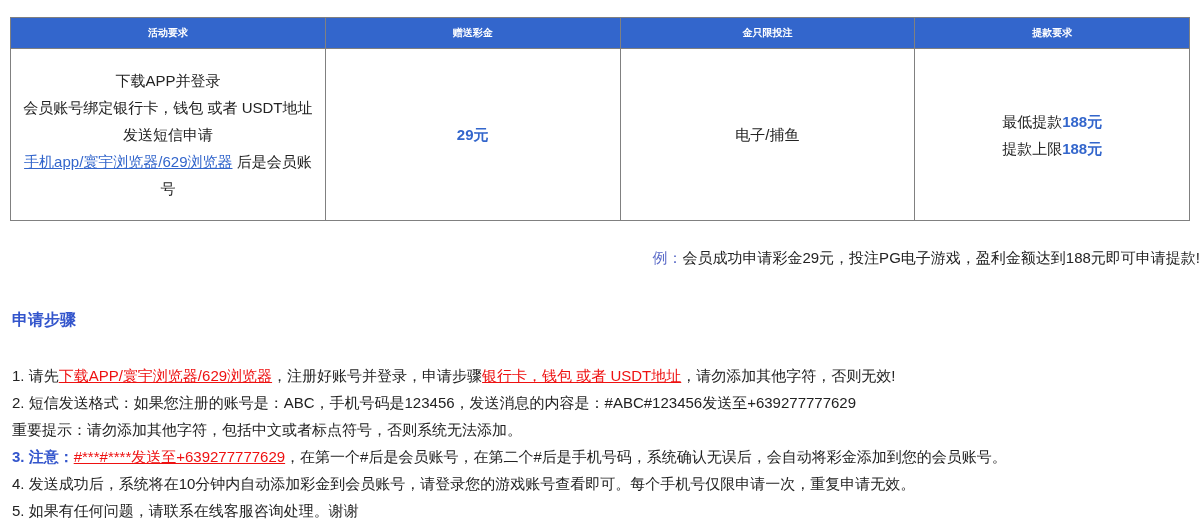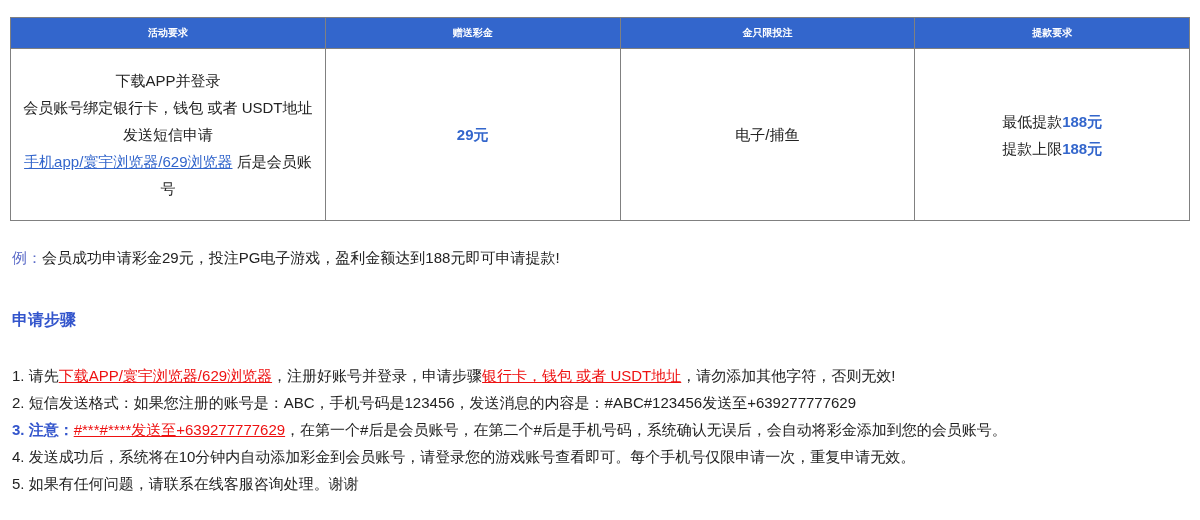--- a/index.html
+++ b/index.html
@@ -43,20 +43,21 @@
   .cell-link {
     color: #3366cc;
     text-decoration: underline;
     cursor: pointer;
   }
   .link-sep { color: #3366cc; text-decoration: underline; }
   
   .example-line {
     margin: 26px 0 0 12px;
     line-height: 21px;
+    text-align: right;
   }
   .example-prefix { color: #5b6bc8; }
   
   .section-title {
     margin: 42px 0 0 12px;
     color: #3355cc;
     font-weight: bold;
     font-size: 16px;
     line-height: 20px;
   }
@@ -116,18 +117,19 @@
   <span class="example-prefix">例：</span><span>会员成功申请彩金29元，投注PG电子游戏，盈利金额达到188元即可申请提款!</span>
 </div>
 
 <div class="section-title">申请步骤</div>
 
 <div class="steps">
   <div class="line">
     <span>1. 请先</span><span class="red-text">下载APP/寰宇浏览器/629浏览器</span><span>，注册好账号并登录，申请步骤</span><span class="red-text">银行卡，钱包 或者 USDT地址</span><span>，请勿添加其他字符，否则无效!</span>
   </div>
   <div class="line">2. 短信发送格式：如果您注册的账号是：ABC，手机号码是123456，发送消息的内容是：#ABC#123456发送至+639277777629</div>
+  <div class="line">重要提示：请勿添加其他字符，包括中文或者标点符号，否则系统无法添加。</div>
   <div class="line">
     <span class="blue-label">3. 注意：</span><span class="red-text">#***#****发送至+639277777629</span><span>，在第一个#后是会员账号，在第二个#后是手机号码，系统确认无误后，会自动将彩金添加到您的会员账号。</span>
   </div>
   <div class="line">4. 发送成功后，系统将在10分钟内自动添加彩金到会员账号，请登录您的游戏账号查看即可。每个手机号仅限申请一次，重复申请无效。</div>
   <div class="line">5. 如果有任何问题，请联系在线客服咨询处理。谢谢</div>
 </div>
 
 </body></html>

